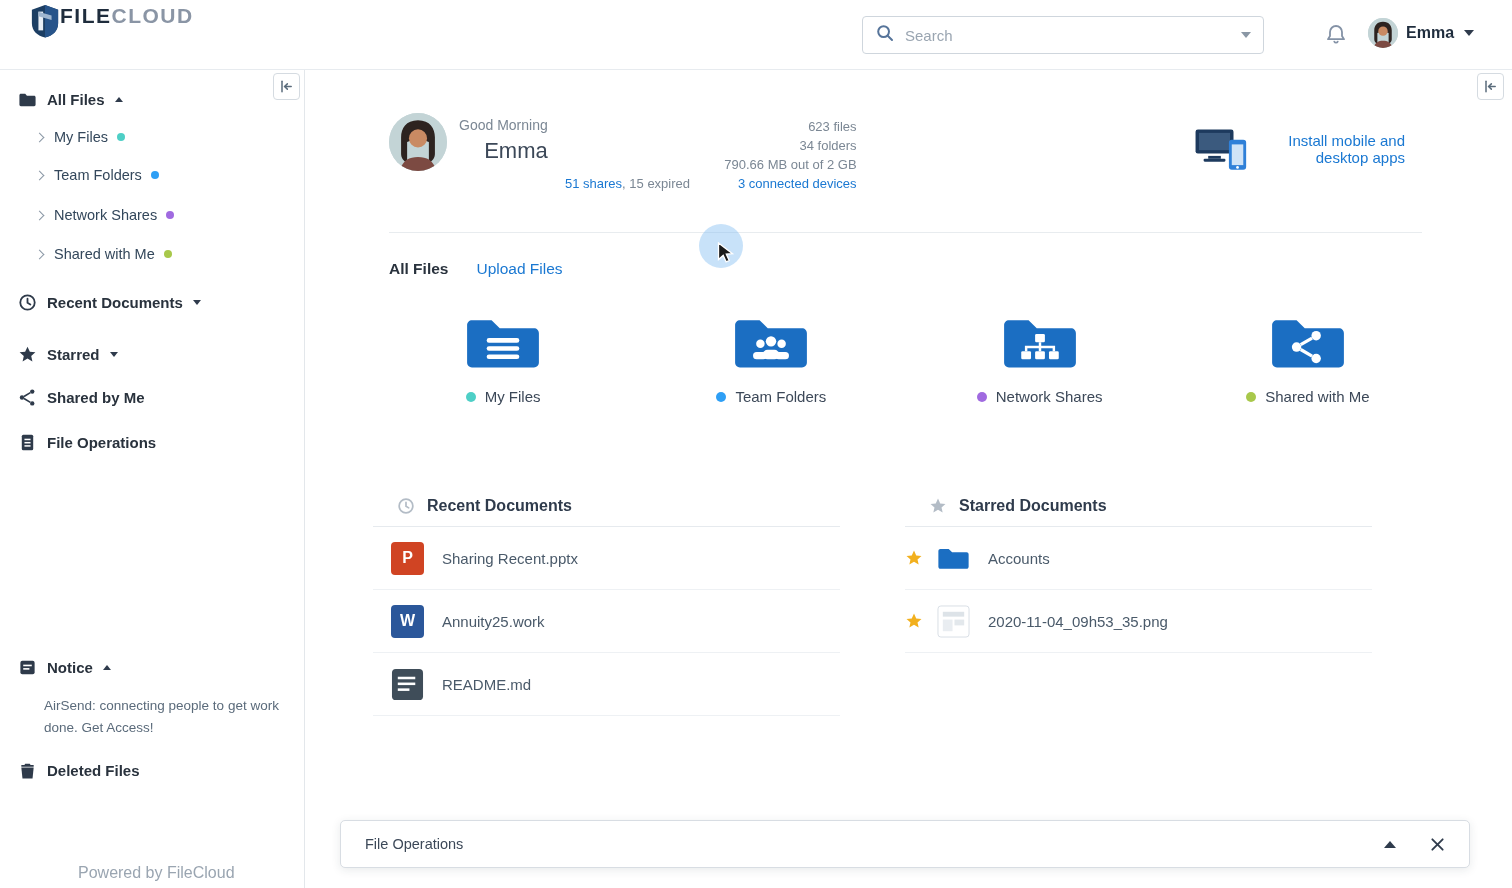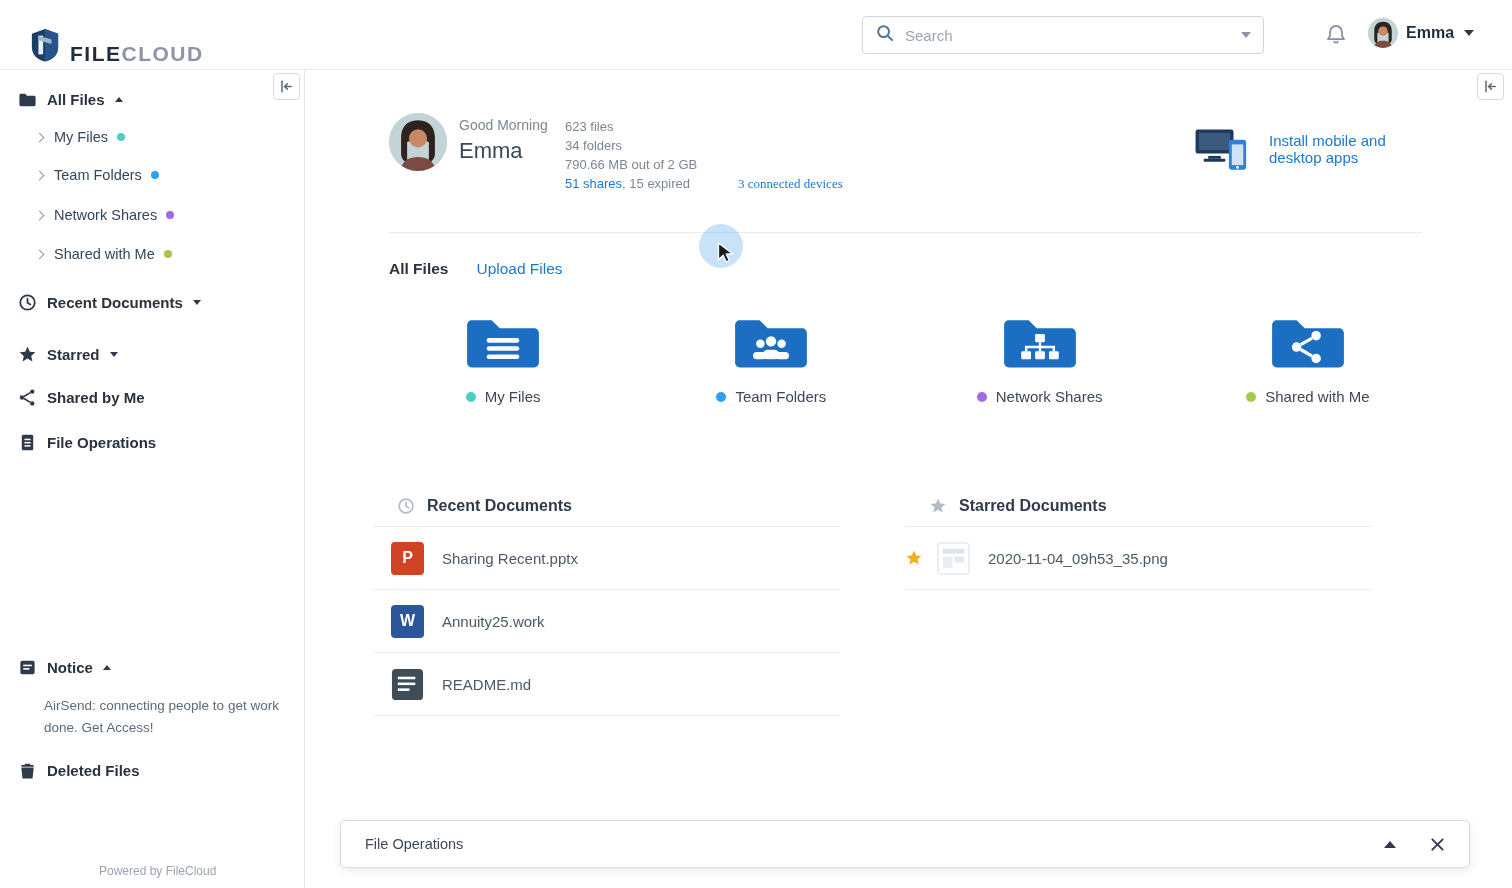--- a/index.html
+++ b/index.html
@@ -4,21 +4,21 @@
 <style>
   * { margin:0; padding:0; box-sizing:border-box; }
   html,body { width:1512px; height:888px; }
   body {
     font-family:"Liberation Sans", sans-serif;
     background:#fff; color:#2f3b4c;
     position:relative; overflow:hidden;
   }
   
   .hdr { position:absolute; left:0; top:0; width:1512px; height:70px; background:#fff; border-bottom:1px solid #e7ebef; z-index:30; }
-  .brand { position:absolute; left:30px; top:28px; display:flex; align-items:flex-end; gap:10px; }
+  .brand { position:absolute; left:30px; top:4px; display:flex; align-items:flex-start; }
   .brand-text { font-size:21px; font-weight:700; letter-spacing:1.5px; }
   .brand-bold { color:#1f2d3d; }
   .brand-light { color:#8a95a5; }
   .searchbox { position:absolute; left:862px; top:16px; width:402px; height:38px; border:1px solid #cfd6dd; border-radius:4px; background:#fff; display:flex; align-items:center; padding:0 12px; gap:10px; }
   .searchbox input { border:0; outline:none; flex:1; font-size:15px; color:#0f766e; font-family:inherit; background:transparent; }
   .searchbox input::placeholder { color:#9aa5b1; }
   .caret-down { width:0; height:0; border-left:5px solid transparent; border-right:5px solid transparent; border-top:6px solid #8a97a5; }
   .bell-btn { position:absolute; left:1324px; top:22px; width:26px; height:26px; cursor:pointer; }
   .user { position:absolute; left:1368px; top:18px; display:flex; align-items:center; gap:8px; cursor:pointer; }
   .avatar { border-radius:50%; overflow:hidden; background:#c9d8da; flex:0 0 auto; }
@@ -32,34 +32,34 @@
   .sb-collapse { left:273px; top:3px; }
   .nav-item { position:absolute; left:18px; display:flex; align-items:center; gap:10px; height:30px; cursor:pointer; }
   .nav-item .lbl { font-size:15px; font-weight:700; color:#29323d; }
   .sub-item { position:absolute; left:36px; display:flex; align-items:center; gap:9px; height:30px; cursor:pointer; }
   .sub-item .lbl { font-size:14.5px; color:#33475b; }
   .chev-right { width:7px; height:7px; border-right:1.7px solid #8a97a5; border-bottom:1.7px solid #8a97a5; transform:rotate(-45deg); margin-right:2px; }
   .dot { width:8px; height:8px; border-radius:50%; display:inline-block; }
   .tri-up   { width:0; height:0; border-left:4.5px solid transparent; border-right:4.5px solid transparent; border-bottom:5.5px solid #2f3b4c; }
   .tri-down { width:0; height:0; border-left:4.5px solid transparent; border-right:4.5px solid transparent; border-top:5.5px solid #2f3b4c; }
   .notice-text { position:absolute; left:44px; top:625px; width:248px; font-size:13.5px; line-height:1.65; color:#5b6b7b; }
-  .powered { position:absolute; left:99px; top:794px; font-size:12px; color:#9aa5b1; }
+  .powered { position:absolute; left:78px; top:794px; font-size:16px; color:#9aa5b1; }
   .icon18 { width:19px; height:19px; flex:0 0 auto; }
 
   
-  .main { position:absolute; left:305px; top:70px; width:1207px; height:818px; background:#fff; overflow:hidden; }
+  .main { position:absolute; left:305px; top:70px; width:1207px; height:818px; background:#fff; overflow:hidden;text-align:right; }
   .main-collapse { right:8px; top:3px; position:absolute; }
   .greet-avatar { position:absolute; left:84px; top:43px; width:58px; height:58px; }
   .greet-txt { position:absolute; left:154px; top:47px; }
   .greet-hello { font-size:14px; color:#7b8794; }
   .greet-name { font-size:22px; color:#3c4858; font-weight:500; margin-top:5px; }
   .stats { position:absolute; left:260px; top:47px; font-size:13px; color:#7b8794; line-height:19px; }
   .link { color:#1a78d2; cursor:pointer; }
-  .devices-link { margin-left:48px;font-family:Liberation Serif, serif; }
-  .apps { position:absolute; left:888px; top:56px; display:flex; align-items:center; gap:18px; cursor:pointer; }
+  .devices-link { margin-left:48px; }
+  .apps { position:absolute; left:888px; top:56px; display:flex; align-items:center; gap:4px; cursor:pointer; }
   .apps-text { width:150px; font-size:15px; line-height:1.15; color:#1a78d2; }
   .divider { position:absolute; left:84px; top:162px; width:1033px; height:1px; background:#e8ecef; }
   .tabs { position:absolute; left:84px; top:190px; display:flex; gap:28px; font-size:15.5px; }
   .tab-active { color:#29323d; font-weight:700; cursor:pointer; }
   .tab-link { color:#1a78d2; cursor:pointer; }
 
   .shortcuts { position:absolute; left:64px; top:242px; width:1073px; display:flex; }
   .shortcut { flex:1; display:flex; flex-direction:column; align-items:center; cursor:pointer; }
   .shortcut-label { margin-top:14px; display:flex; align-items:center; gap:9px; font-size:15px; color:#3c4858; }
   .shortcut .dot { width:10px; height:10px; }
@@ -402,20 +402,31 @@
   </section>
 
   <section class="col col-right">
     <div class="col-head">
       <svg width="18" height="18" viewBox="0 0 20 20" fill="#b3bcc6">
         <path d="M10 1.8 l2.47 5.34 5.83 .56 -4.4 3.9 1.28 5.72 L10 14.3 l-5.18 3.02 1.28 -5.72 -4.4 -3.9 5.83 -.56 z"></path>
       </svg>
       <span class="col-title">Starred Documents</span>
     </div>
 
+    <div class="list-row starred-row">
+      <svg class="star-cell" viewBox="0 0 20 20" fill="#f2b01e">
+          <path d="M10 1.8 l2.47 5.34 5.83 .56 -4.4 3.9 1.28 5.72 L10 14.3 l-5.18 3.02 1.28 -5.72 -4.4 -3.9 5.83 -.56 z"></path>
+        </svg>
+      <span class="ficon">
+        <svg width="33" height="27" viewBox="0 0 48 38">
+            <path d="M2 8 C2 6.3 3.3 5 5 5 L17 5 L22 10 L43 10 C44.7 10 46 11.3 46 13 L46 31 C46 32.7 44.7 34 43 34 L5 34 C3.3 34 2 32.7 2 31 Z" fill="#1b6ec2"></path>
+          </svg>
+      </span>
+      <span class="fname">Accounts</span>
+    </div>
 
 
     <div class="list-row starred-row">
       <svg class="star-cell" viewBox="0 0 20 20" fill="#f2b01e">
           <path d="M10 1.8 l2.47 5.34 5.83 .56 -4.4 3.9 1.28 5.72 L10 14.3 l-5.18 3.02 1.28 -5.72 -4.4 -3.9 5.83 -.56 z"></path>
         </svg>
       <span class="ficon">
         <svg width="33" height="33" viewBox="0 0 34 34">
             <rect x="1" y="1" width="32" height="32" rx="3" fill="#fff" stroke="#d8dee5"></rect>
             <rect x="6" y="7" width="22" height="5" fill="#dde3e8"></rect>

